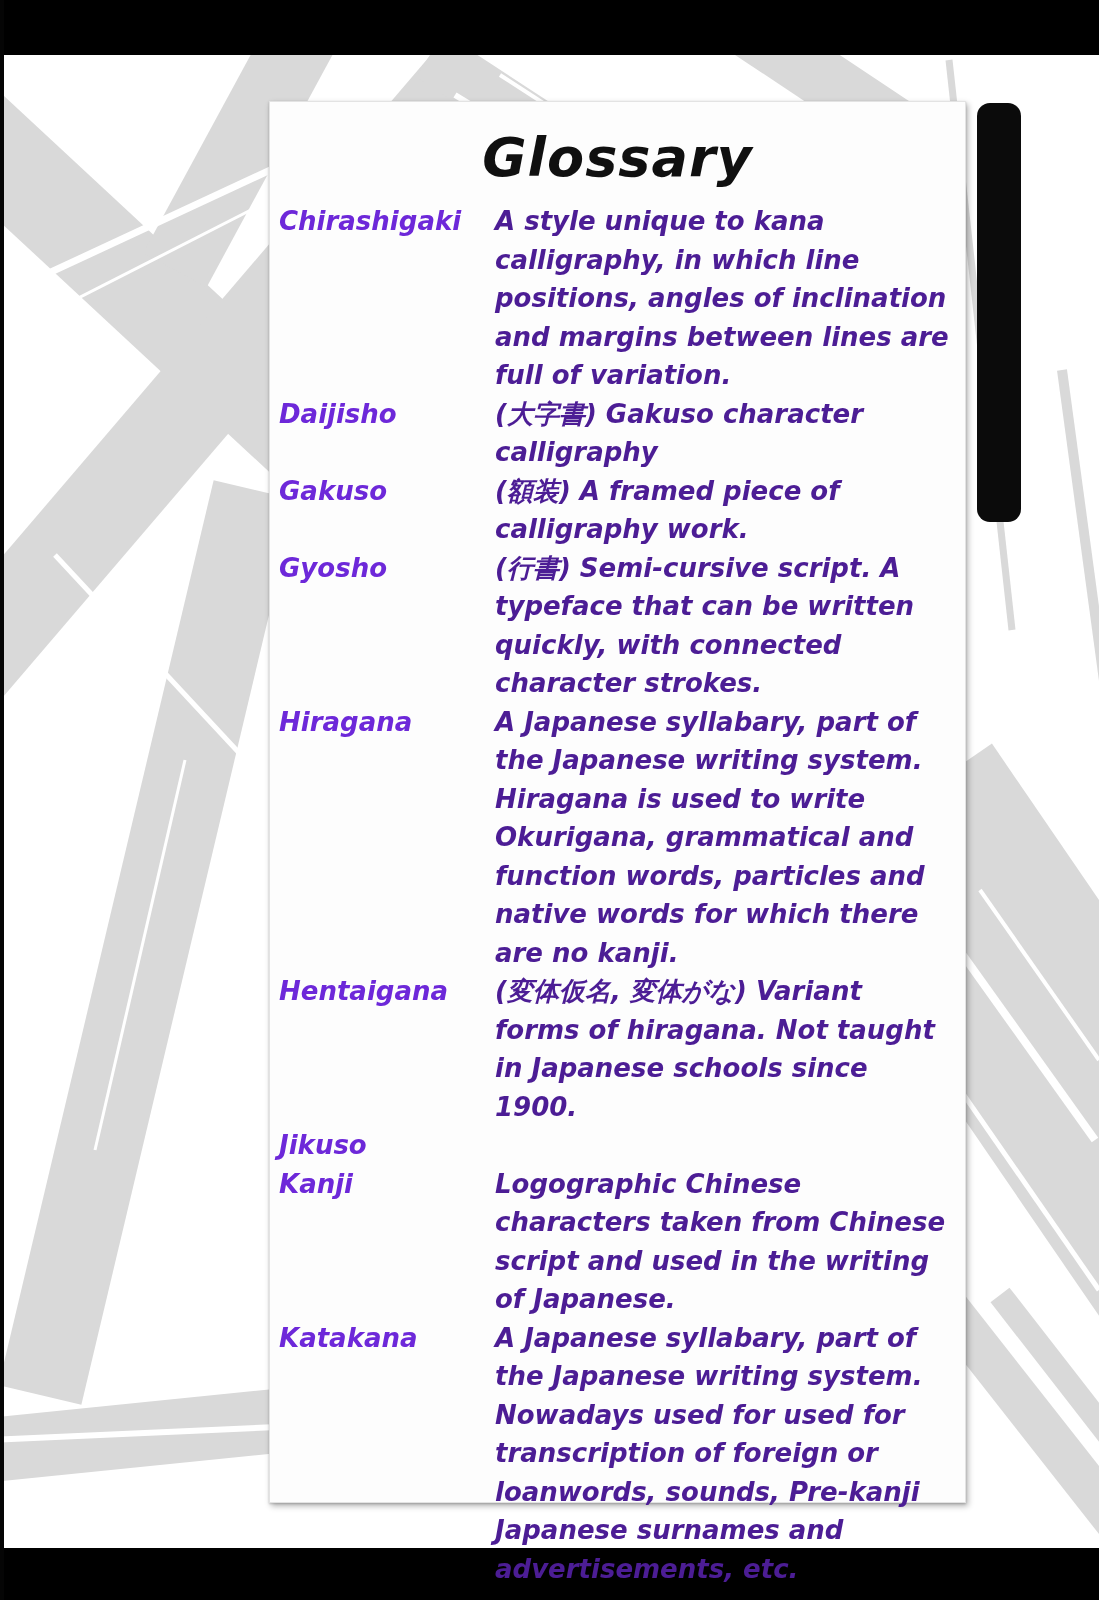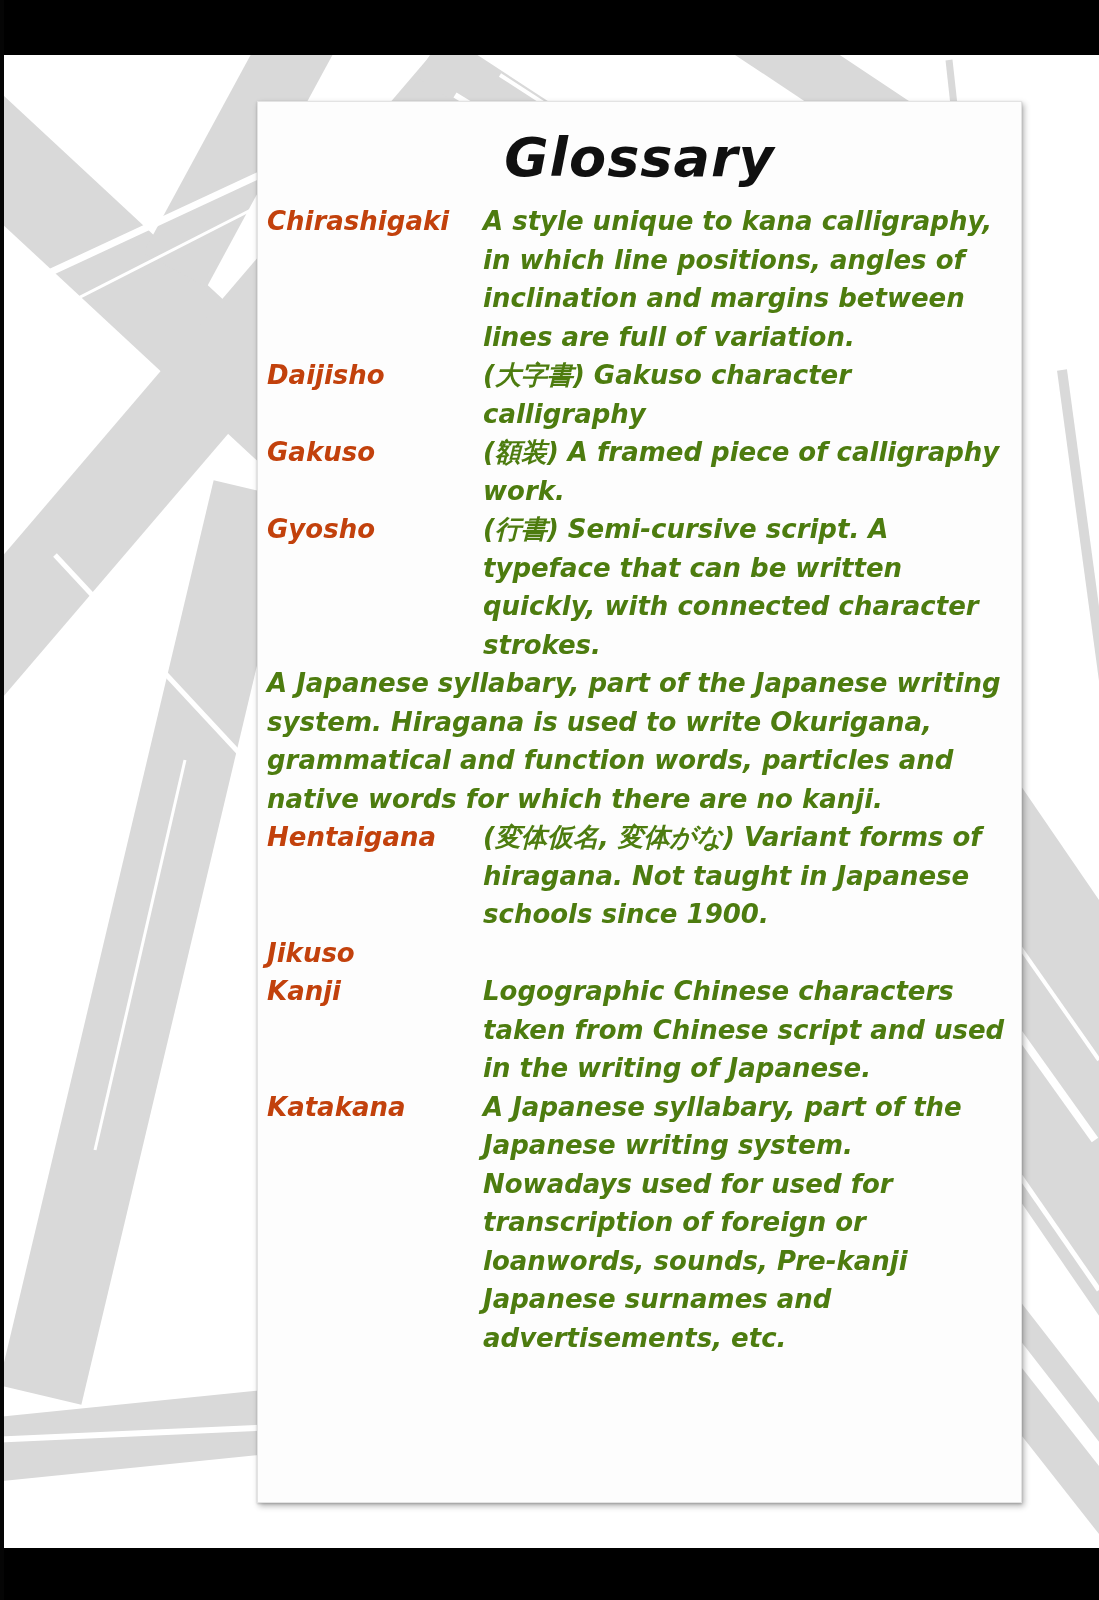--- a/index.html
+++ b/index.html
@@ -10,38 +10,38 @@
   .bg-strokes{position:absolute;left:0;top:0;width:1099px;height:1600px;}
   .bar{position:absolute;left:0;width:1099px;background:#000000;}
   .bar.top{top:0;height:55px;}
   .bar.bottom{top:1548px;height:52px;}
   .edge-left{position:absolute;left:0;top:0;width:4px;height:1600px;background:#050505;}
   .side-tab{
     position:absolute;left:977px;top:103px;width:44px;height:419px;
     background:#0b0b0b;border-radius:13px;
   }
   .card{
-    position:absolute;left:257px;top:101px;width:765px;height:1402px;
+    position:absolute;left:269px;top:101px;width:697px;height:1402px;
     background:#fdfdfd;border:1px solid #e3e3e3;box-sizing:border-box;
     box-shadow:2px 3px 6px rgba(0,0,0,0.30), 0 1px 2px rgba(0,0,0,0.18);
   }
   .title{
     margin:24px 0 12px 0;text-align:center;
     font-size:54px;line-height:64px;font-style:italic;font-weight:700;
     letter-spacing:1px;color:#101010;
   }
   .list{padding:0 12px 0 9px;}
   .row{display:flex;align-items:flex-start;}
   .term{
     flex:none;width:216px;
-    font-size:26px;line-height:38.5px;font-style:italic;font-weight:700;color:#c2410c;
+    font-size:26px;line-height:38.5px;font-style:italic;font-weight:700;color:#6d28d9;
   }
   .def{
     flex:1;
-    font-size:26px;line-height:38.5px;font-style:italic;font-weight:700;color:#4d7c0f;
+    font-size:26px;line-height:38.5px;font-style:italic;font-weight:700;color:#4c1d95;
   }
 </style>
 </head>
 <body>
 
 <div class="stage">
 
   <svg class="bg-strokes" width="1099" height="1600" viewBox="0 0 1099 1600" xmlns="http://www.w3.org/2000/svg">
     <g stroke="#d9d9d9" fill="none" stroke-linecap="butt">
       <line x1="-40" y1="120" x2="520" y2="640" stroke-width="95"></line>
@@ -91,20 +91,21 @@
         </div>
         <div class="row">
           <div class="term">Gakuso</div>
           <div class="def">(額装) A framed piece of calligraphy work.</div>
         </div>
         <div class="row">
           <div class="term">Gyosho</div>
           <div class="def">(行書) Semi-cursive script. A typeface that can be written quickly, with connected character strokes.</div>
         </div>
         <div class="row">
+          <div class="term">Hiragana</div>
           <div class="def">A Japanese syllabary, part of the Japanese writing system. Hiragana is used to write Okurigana, grammatical and function words, particles and native words for which there are no kanji.</div>
         </div>
         <div class="row">
           <div class="term">Hentaigana</div>
           <div class="def">(変体仮名, 変体がな) Variant forms of hiragana. Not taught in Japanese schools since 1900.</div>
         </div>
         <div class="row">
           <div class="term">Jikuso</div>
         </div>
         <div class="row">

